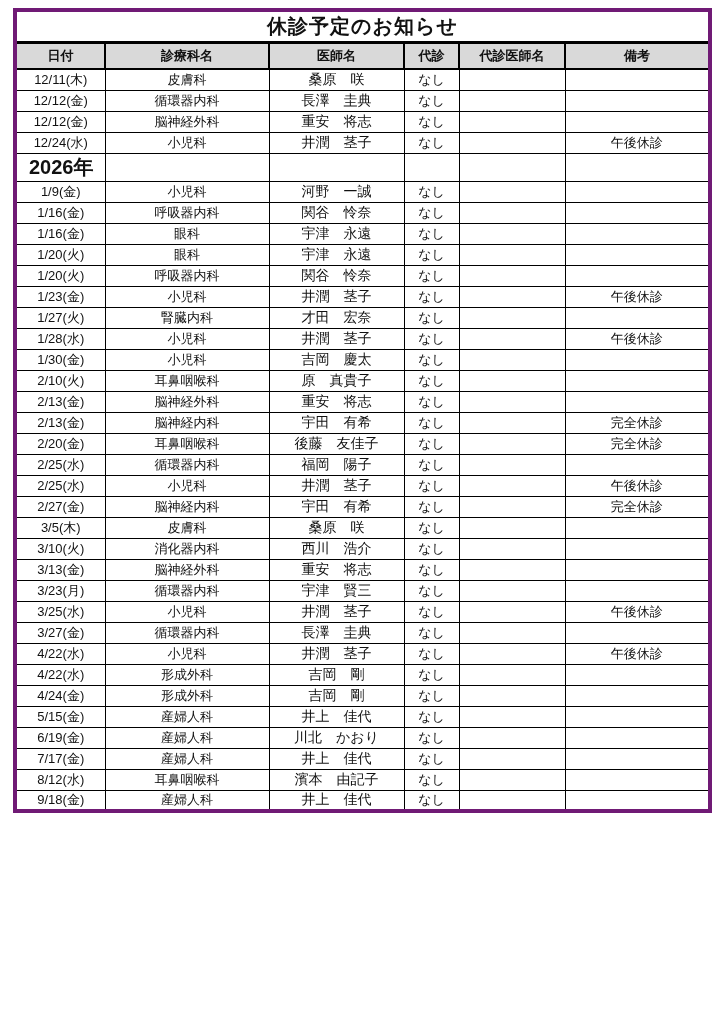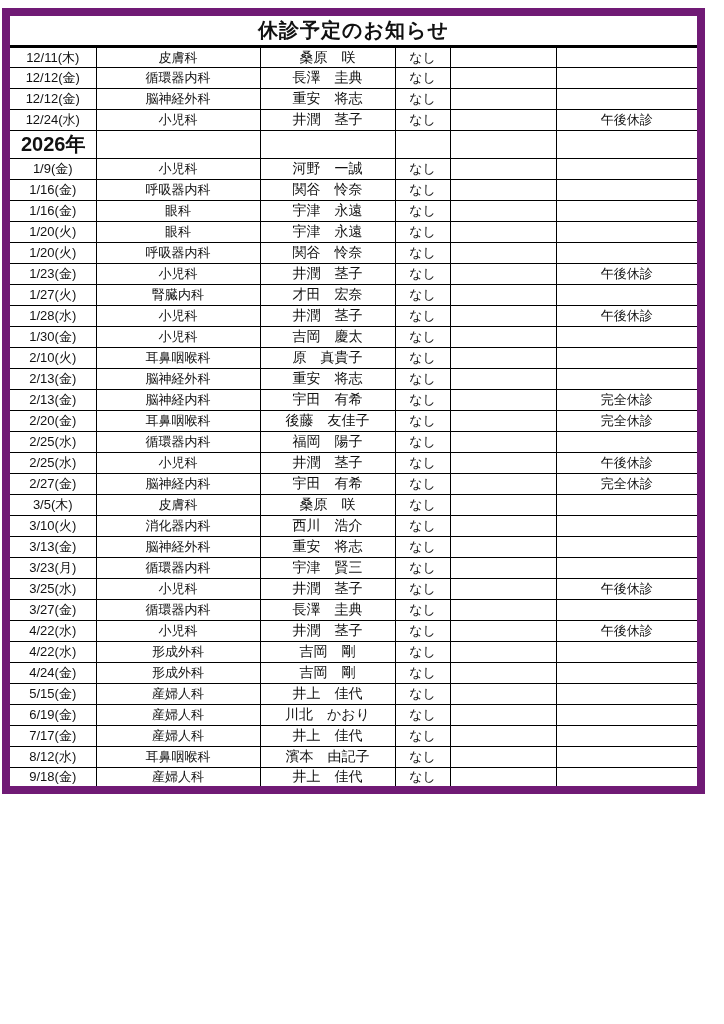--- a/index.html
+++ b/index.html
@@ -15,26 +15,26 @@
   }
   .page {
     position: relative;
     width: 724px;
     height: 1024px;
     background: #ffffff;
     overflow: hidden;
   }
   table.notice-table {
     position: absolute;
-    left: 2px;
+    left: 13px;
     top: 8px;
     width: 695px;
     border-collapse: collapse;
     table-layout: fixed;
-    border: 8px solid #701a75;
+    border: 4px solid #701a75;
   }
   col.c-date  { width: 90px; }
   col.c-dept  { width: 164px; }
   col.c-doc   { width: 135px; }
   col.c-sub   { width: 55px; }
   col.c-sdoc  { width: 106px; }
   col.c-note  { width: 145px; }
 
   td.title-cell {
     height: 27px;
@@ -91,20 +91,28 @@
       <col class="c-dept">
       <col class="c-doc">
       <col class="c-sub">
       <col class="c-sdoc">
       <col class="c-note">
     </colgroup>
     <thead>
       <tr>
         <td class="title-cell" colspan="6">休診予定のお知らせ</td>
       </tr>
+      <tr class="header-row">
+        <th>日付</th>
+        <th>診療科名</th>
+        <th>医師名</th>
+        <th>代診</th>
+        <th>代診医師名</th>
+        <th>備考</th>
+      </tr>
     </thead>
     <tbody id="rows-body">
         <tr class="data-row">
     <td class="c-date">12/11(木)</td>
     <td class="c-dept">皮膚科</td>
     <td class="c-doctor">桑原　咲</td>
     <td class="c-sub">なし</td>
     <td class="c-subdoc"></td>
     <td class="c-note"></td>
   </tr>

